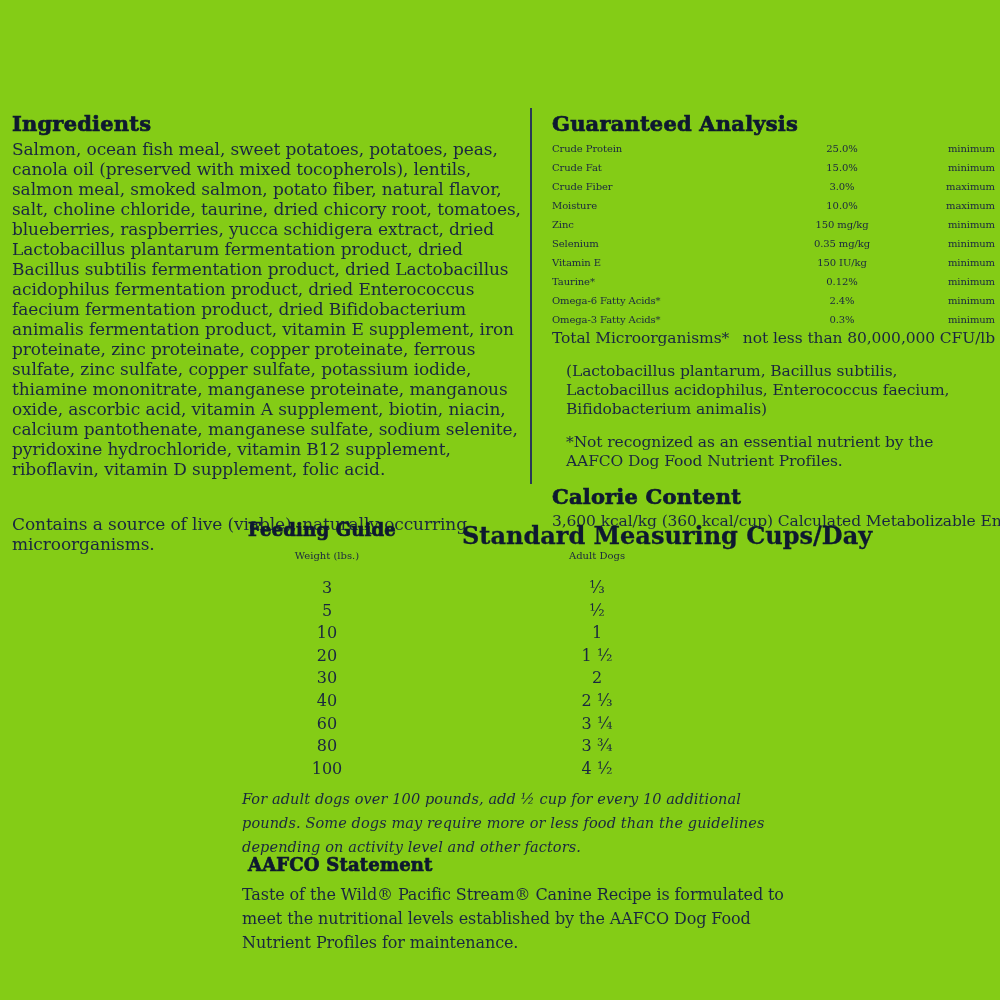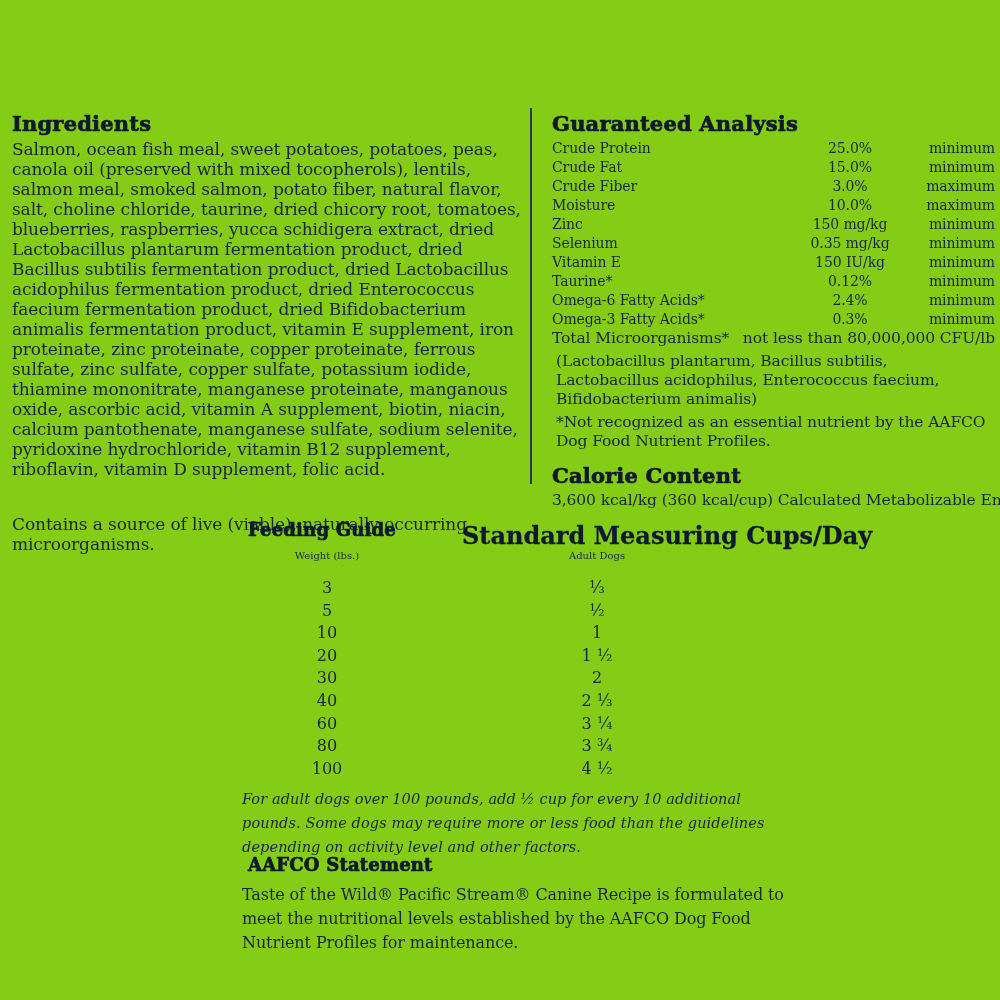--- a/index.html
+++ b/index.html
@@ -29,28 +29,28 @@
   }
   
   .ingredients{position:absolute;left:12px;top:112px;width:512px;}
   .ingredients .body-text{margin-top:3px;}
   .ingredients .contains-note{margin-top:35px;}
   
   .divider{position:absolute;left:530px;top:108px;width:2px;height:376px;background:#2a3a55;}
   
   .ga{position:absolute;left:552px;top:112px;width:443px;}
   .ga-rows{margin-top:3px;}
-  .ga-row{display:flex;font-size:14px;line-height:19px;letter-spacing:-0.1px;}
+  .ga-row{display:flex;font-size:10px;line-height:19px;letter-spacing:-0.1px;gap:8px;}
   .ga-row .ga-label{flex:1;white-space:nowrap;}
   .ga-row .ga-value{width:118px;text-align:center;white-space:nowrap;}
   .ga-row .ga-qualifier{width:86px;text-align:right;white-space:nowrap;}
   .ga-micro{display:flex;font-size:15.5px;line-height:19px;letter-spacing:-0.1px;}
   .ga-micro .ga-label{white-space:nowrap;}
   .ga-micro .ga-value{flex:1;text-align:right;white-space:nowrap;}
-  .ga .detail,.ga .footnote{font-size:15.5px;line-height:19px;letter-spacing:-0.1px;margin:4px;}
+  .ga .detail,.ga .footnote{font-size:15.5px;line-height:19px;letter-spacing:-0.1px;margin:14px;}
   .calorie-heading{margin-top:13px;}
   .calorie-body{margin-top:3px;font-size:15.5px;line-height:19px;letter-spacing:-0.1px;white-space:nowrap;}
   
   .feeding{position:absolute;left:242px;top:516px;width:560px;}
   .feeding-headings{position:relative;height:30px;}
   .cups-heading{
     position:absolute;left:220px;top:5px;
     font-size:24px;font-weight:bold;color:#0e1930;
     -webkit-text-stroke:0.3px #0e1930;white-space:nowrap;margin:0;
     font-family:"DejaVu Serif", serif;

